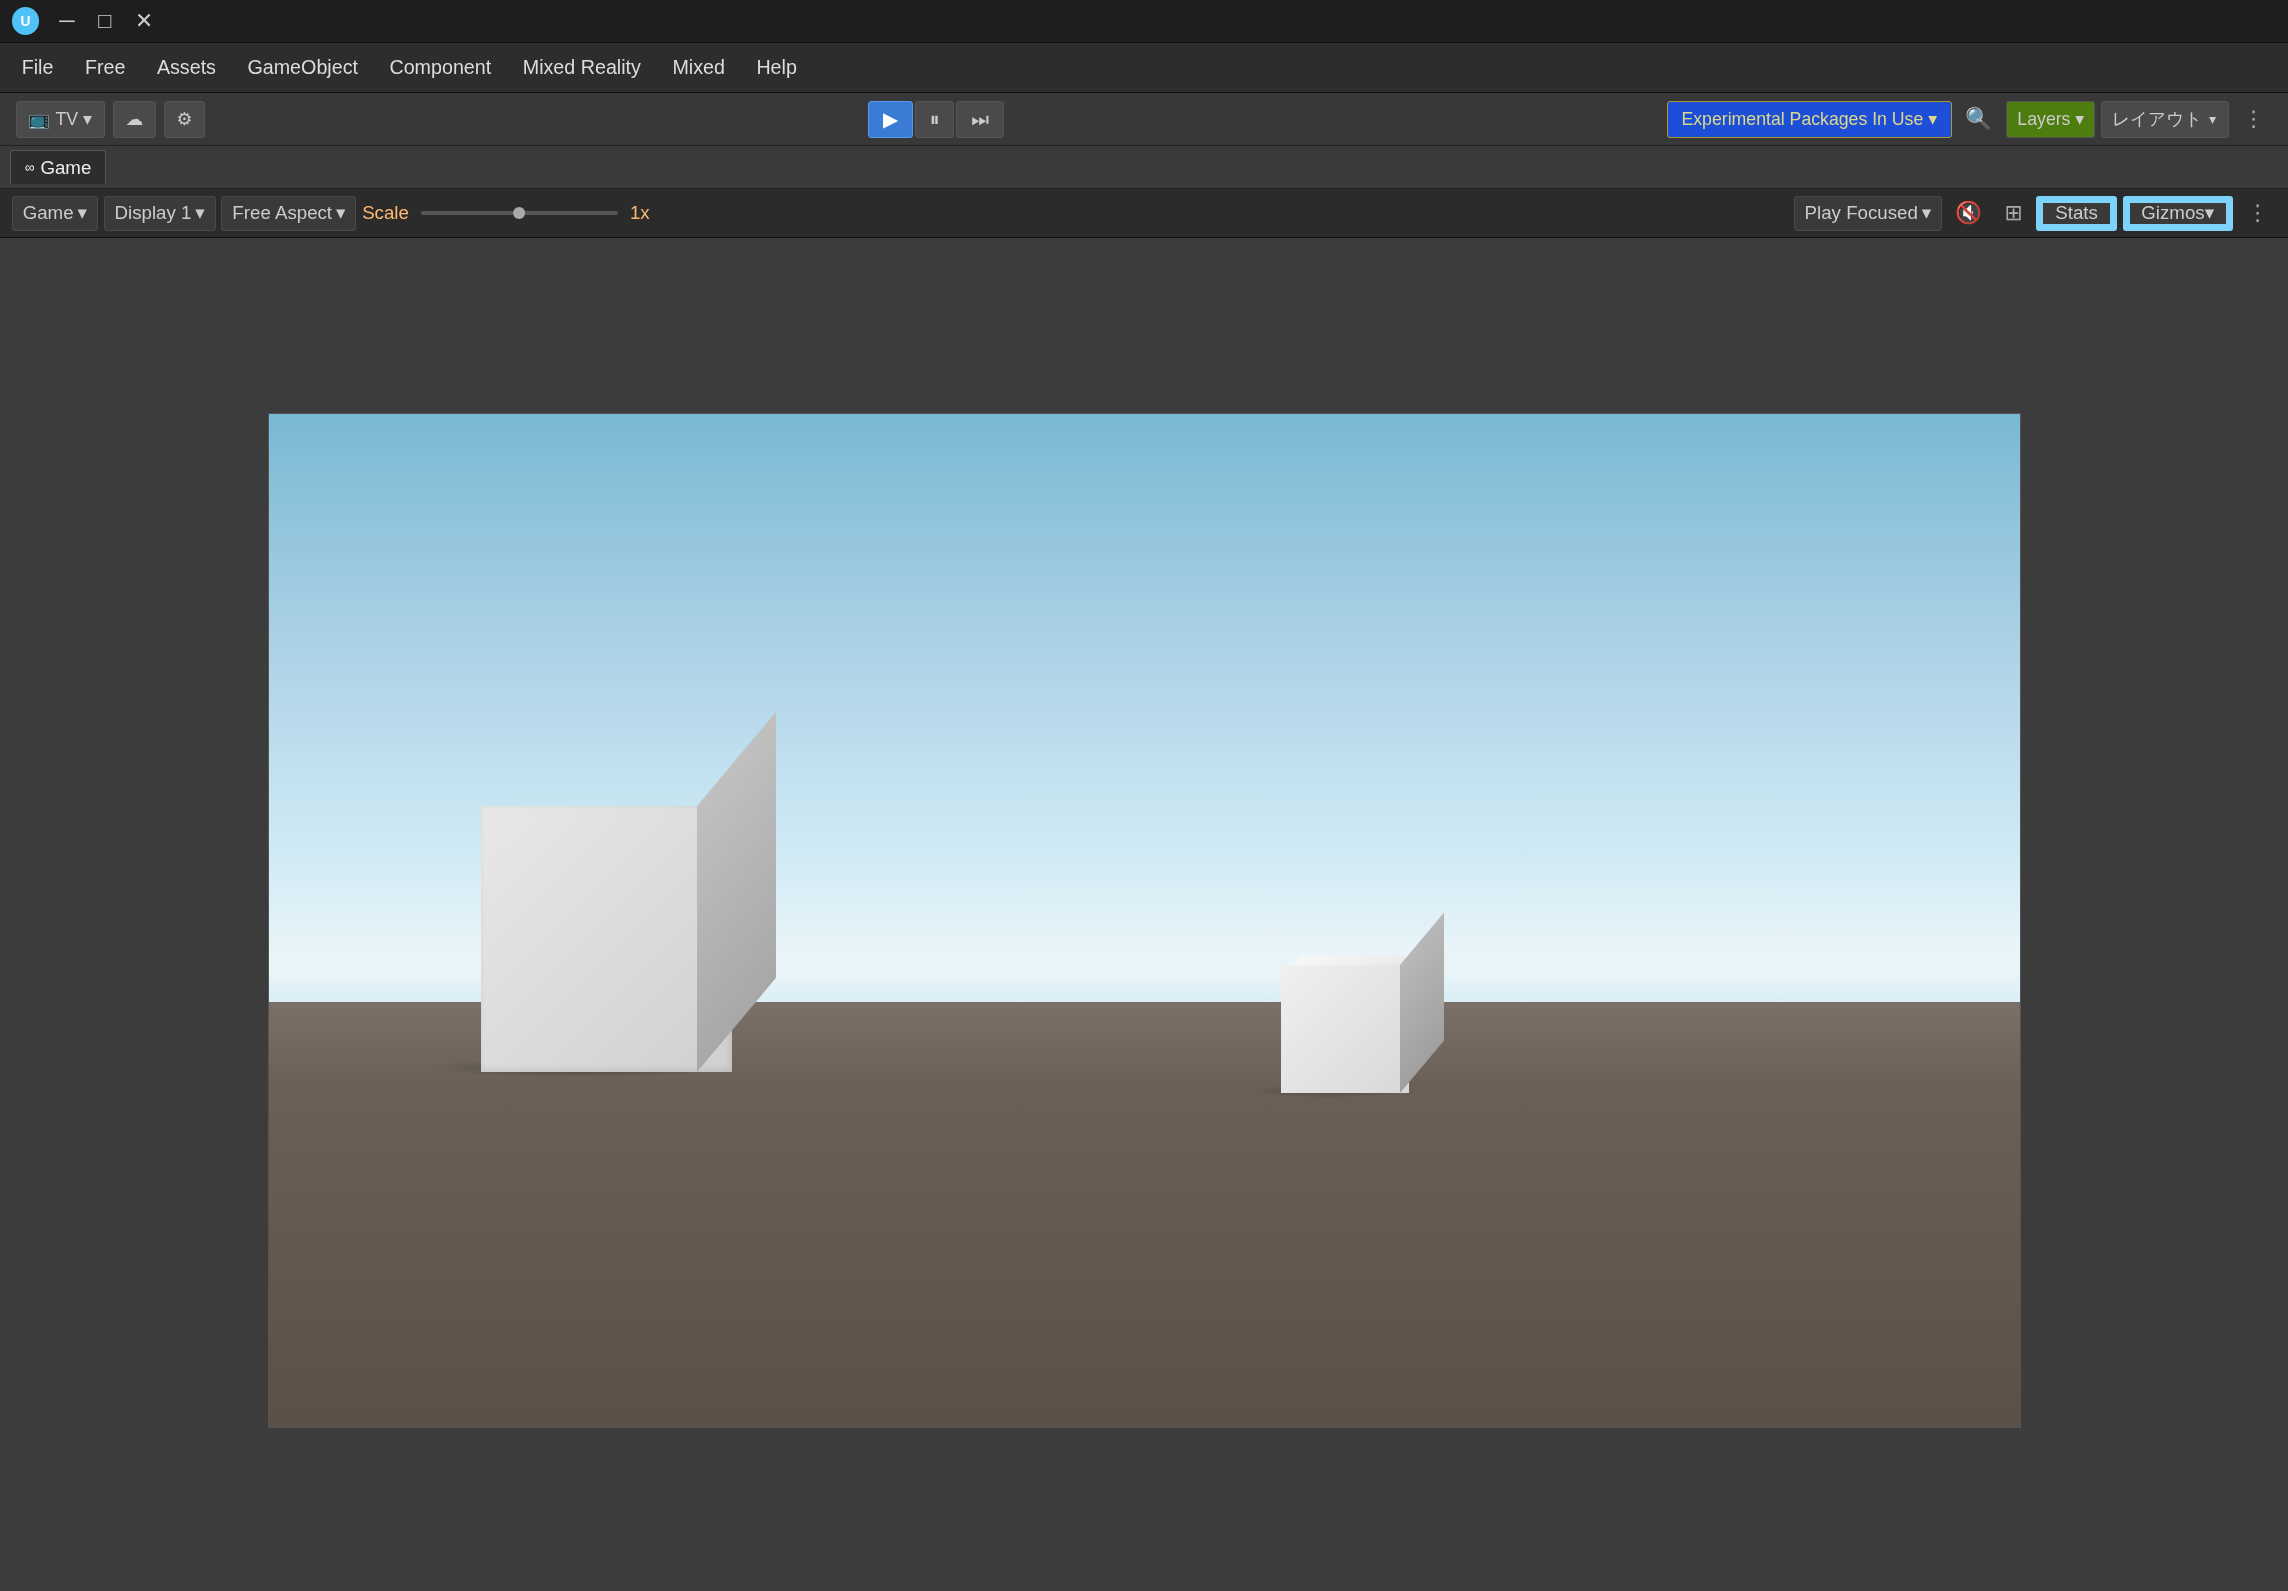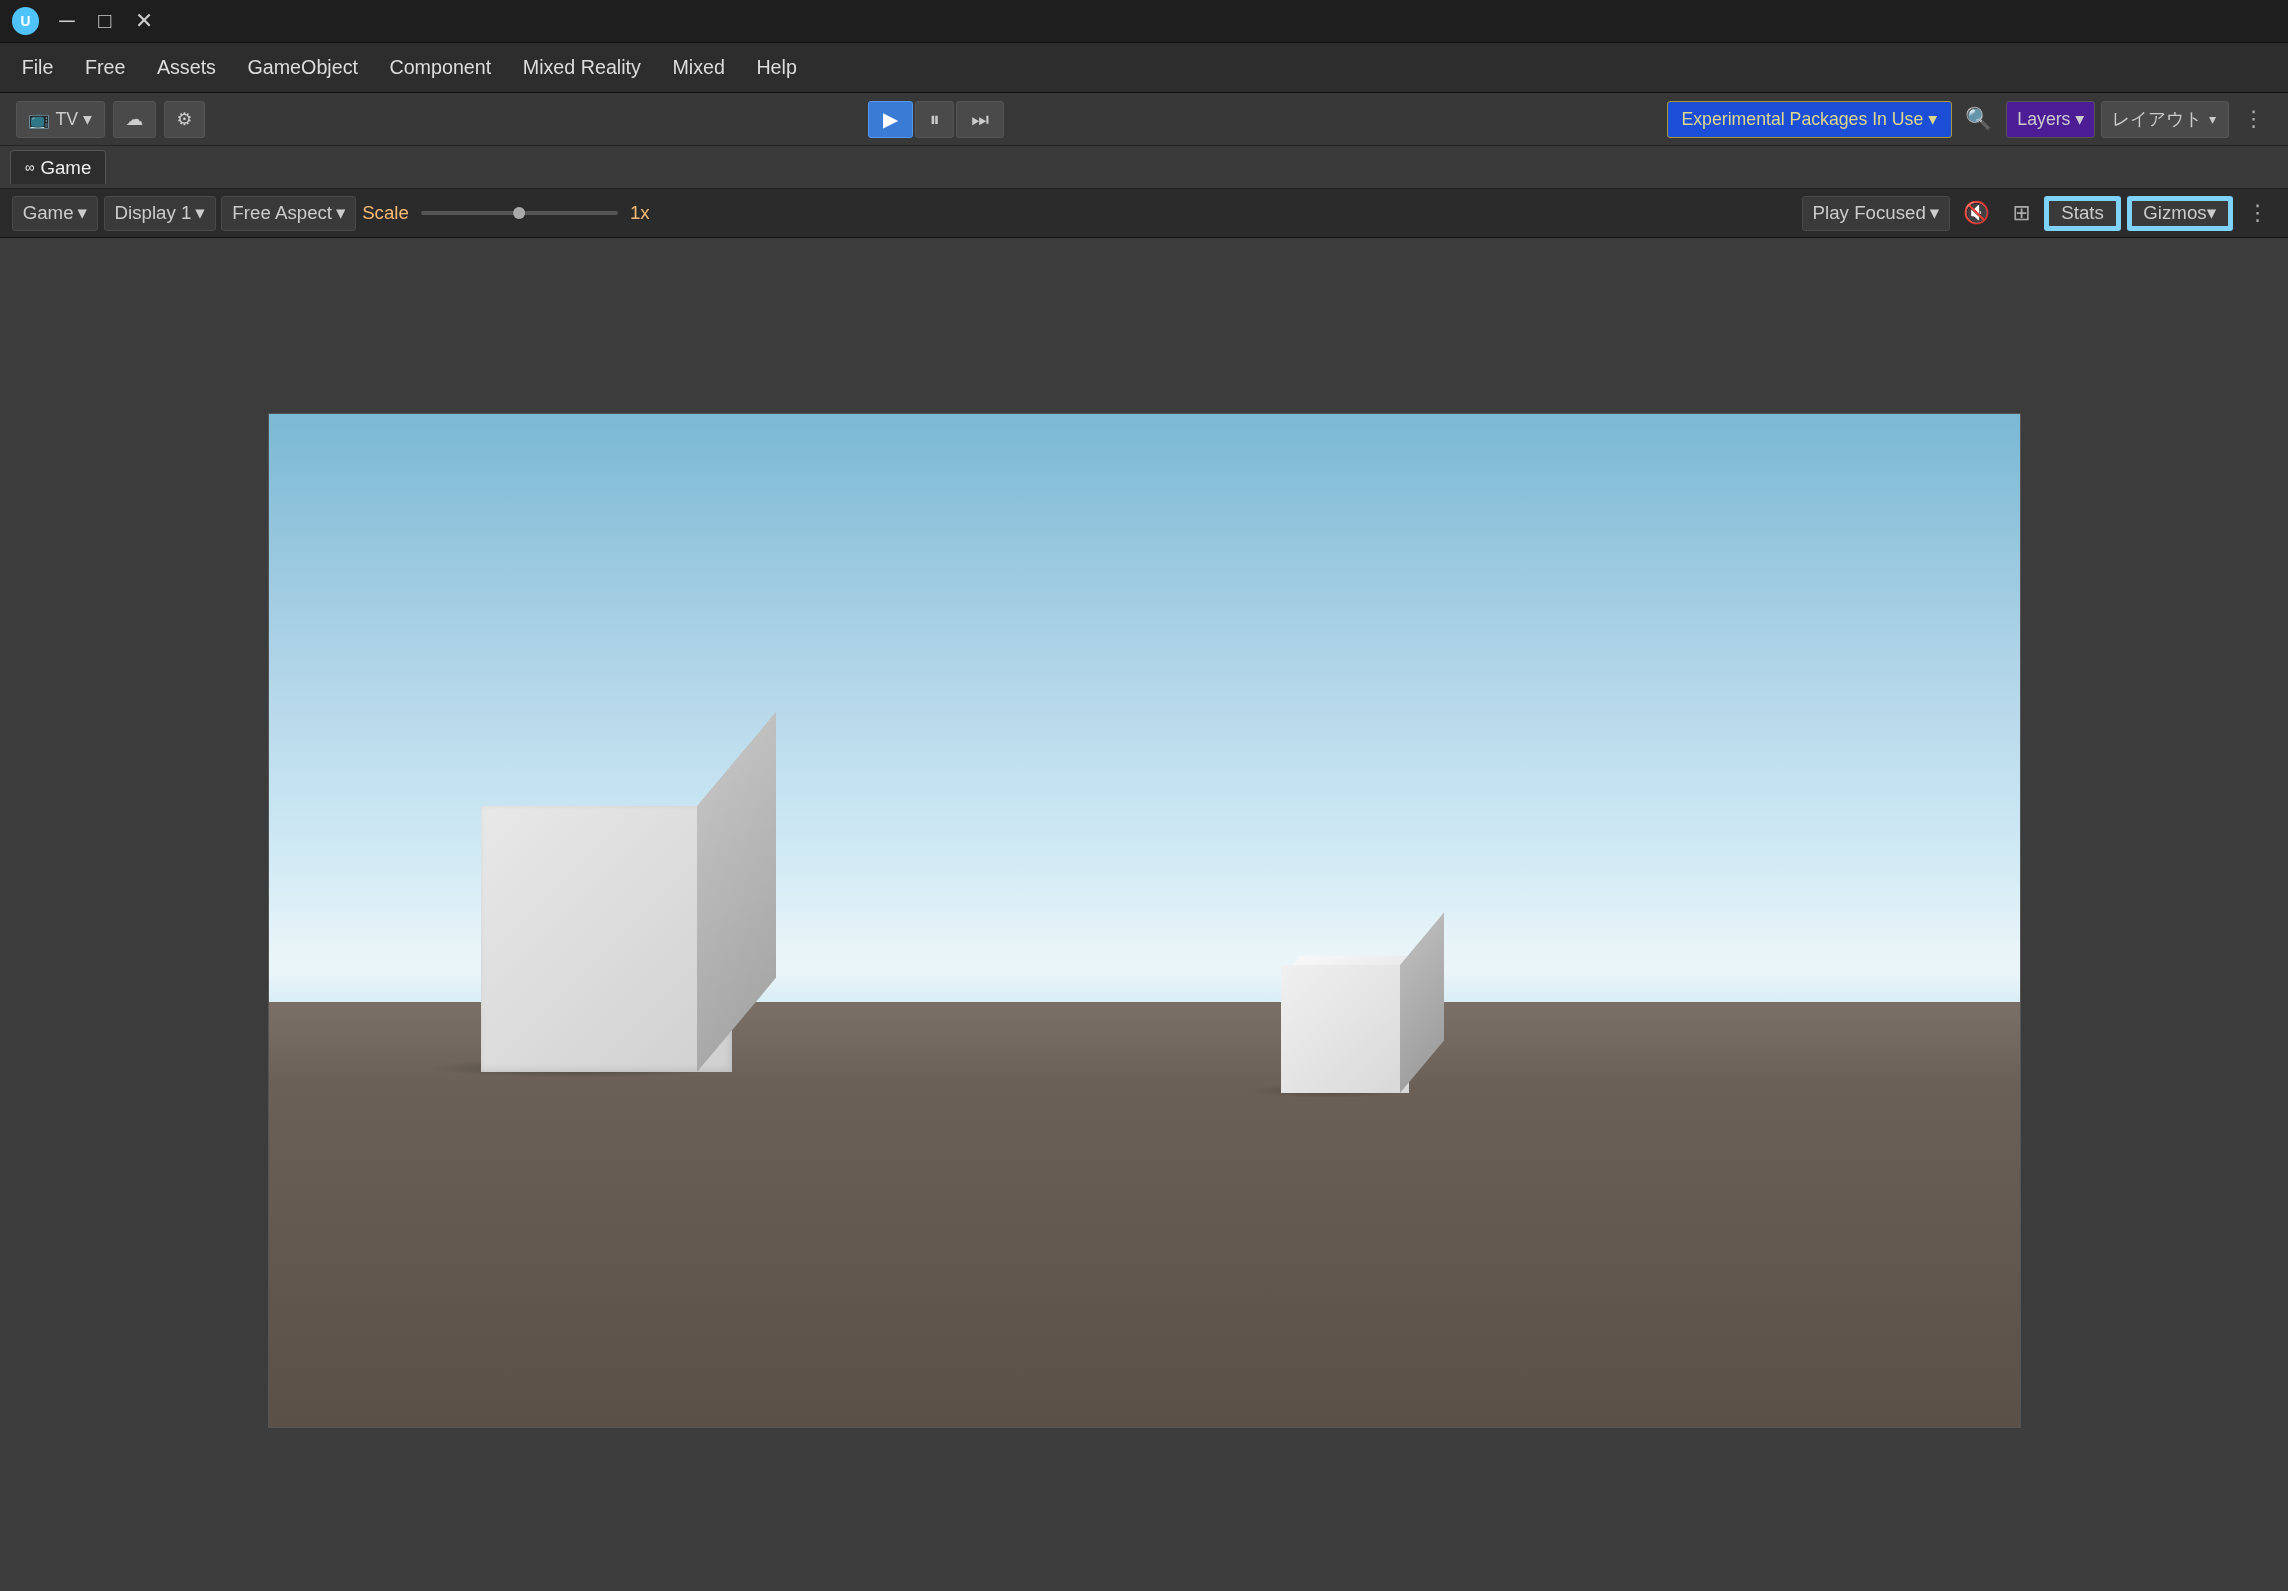--- a/index.html
+++ b/index.html
@@ -132,21 +132,21 @@
       border-radius: 3px;
       padding: 4.9px 13.8px;
       font-size: 17.7px;
       cursor: pointer;
       height: 37px;
       display: flex;
       align-items: center;
       gap: 4.9px;
     }
     .layers-dropdown {
-      background: #4c1d95;
+      background: #4d7c0f;
       border: 1px solid #555;
       color: #ccc;
       border-radius: 3px;
       padding: 4.9px 9.9px;
       font-size: 17.7px;
       cursor: pointer;
       height: 37px;
       display: flex;
       align-items: center;
       gap: 4.9px;
@@ -267,21 +267,21 @@
       left: 50%;
       transform: translateX(-50%);
     }
     .stats-btn, .gizmos-btn {
       padding: 3.9px 11.8px;
       font-size: 18.7px;
       color: #ccc;
       cursor: pointer;
       border-radius: 3px;
       background: #3a3a3a;
-      border: 5px solid #7dd3fc;
+      border: 7px solid #7dd3fc;
       height: 35px;
       display: flex;
       align-items: center;
     }
 
     
     #game-viewport-container {
       flex: 1;
       display: flex;
       align-items: center;

